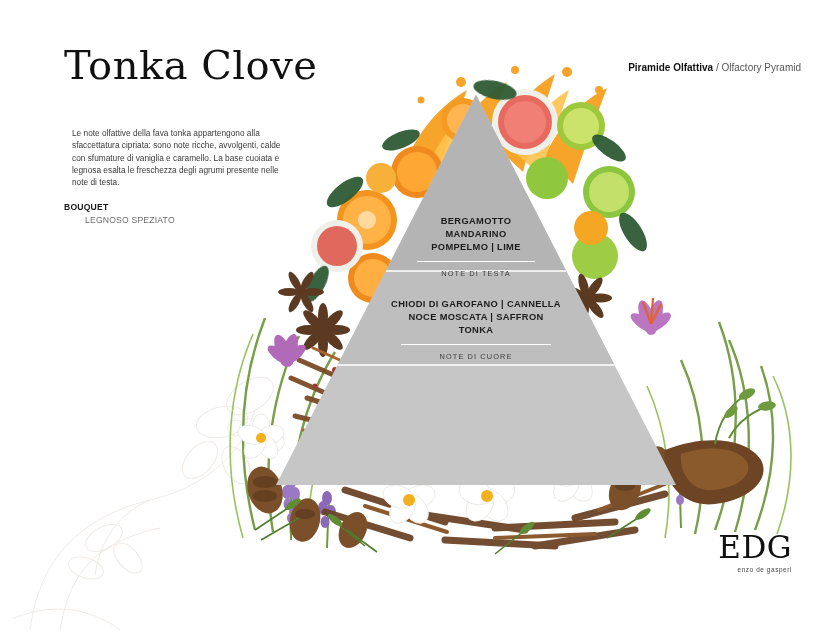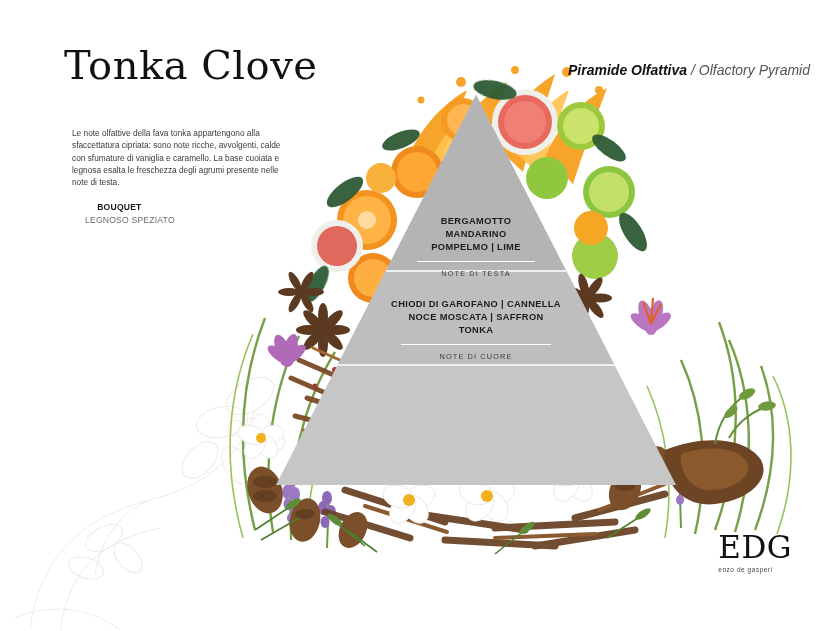--- a/index.html
+++ b/index.html
@@ -48,40 +48,38 @@
     line-height: 1.48;
     color: #3a3a3a;
     margin-left: 8px;
   }
   .bouquet-block {
     position: absolute;
     left: 64px;
     top: 201px;
     font-size: 8.6px;
     line-height: 1.5;
-    text-align: center;
   }
   .bouquet-title {
     font-weight: bold;
     color: #1a1a1a;
     letter-spacing: 0.2px;
   }
   .bouquet-sub {
     color: #6b6b6b;
     letter-spacing: 0.2px;
     margin-left: 21px;
   }
 
   .pyramid-label {
     position: absolute;
-    right: 24px;
+    right: 33px;
     top: 62px;
-    font-size: 14px;
+    font-size: 10px;
     white-space: nowrap;
-    font-style: italic;
   }
   .pyramid-label b { font-weight: bold; color: #111; }
   .pyramid-label span { color: #555; }
 
   
   .collage {
     position: absolute;
     left: 195px;
     top: 60px;
     width: 620px;
@@ -129,21 +127,21 @@
 
   #band-top    { left: 105px; top: 120px; width: 190px; }
   #band-mid    { left: 72px;  top: 203px; width: 256px; }
   #band-bottom { left: 40px;  top: 285px; width: 320px; }
 
   
   .logo {
     position: absolute;
     right: 42px;
     bottom: 58px;
-    text-align: left;
+    text-align: right;
   }
   .logo-mark {
     font-family: "DejaVu Serif", serif;
     font-size: 31px;
     letter-spacing: 0.5px;
     color: #111;
     line-height: 1;
   }
   .logo-sub {
     font-size: 6.4px;

